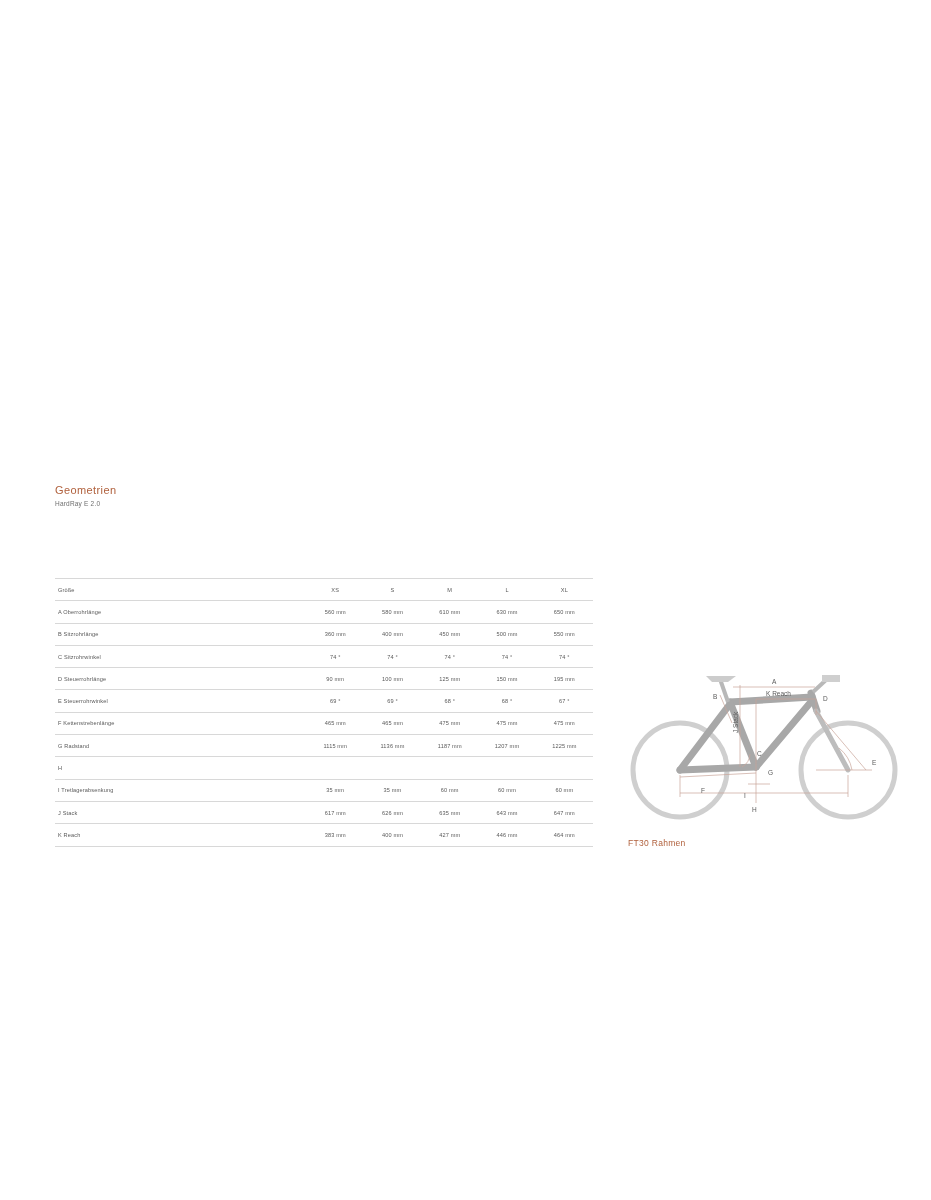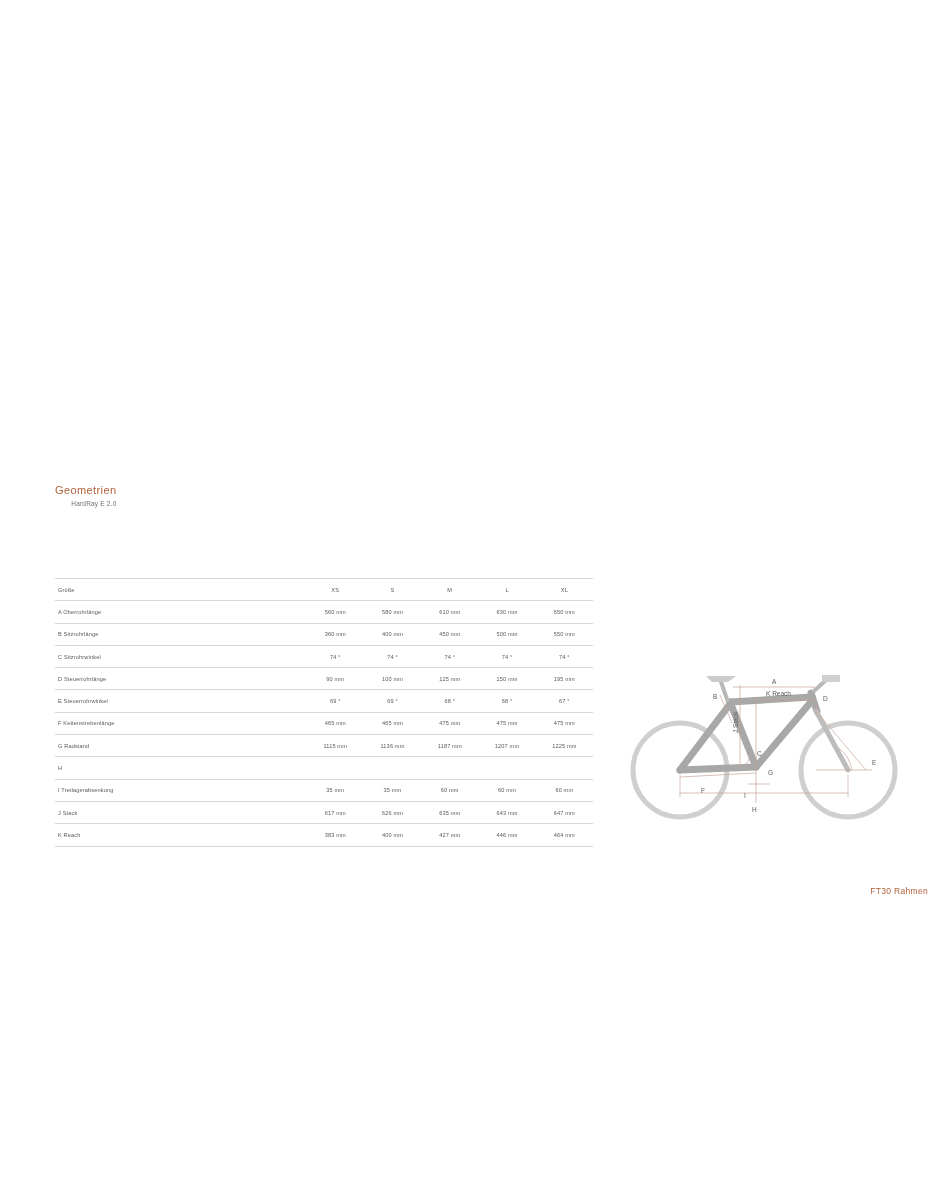--- a/index.html
+++ b/index.html
@@ -14,21 +14,20 @@
     font-family: "Liberation Sans", sans-serif;
     color: #4a4a4a;
     overflow: hidden;
   }
 
   
   .heading {
     position: absolute;
     left: 55px;
     top: 484px;
-    text-align: right;
   }
   .heading .title {
     font-size: 11px;
     letter-spacing: 0.4px;
     color: #b0603c;
     font-weight: 400;
     line-height: 13px;
   }
   .heading .subtitle {
     font-size: 6.5px;
@@ -81,25 +80,24 @@
     height: 220px;
   }
   .diagram svg {
     display: block;
   }
   .diagram-caption {
     position: absolute;
     left: 628px;
     top: 838px;
     width: 300px;
-    text-align: right;
+    text-align: left;
     font-size: 8.5px;
     letter-spacing: 0.3px;
     color: #b0603c;
-    margin-top: 48px;
   }
 </style>
 </head>
 <body>
 
 <div class="heading">
   <div class="title">Geometrien</div>
   <div class="subtitle">HardRay E 2.0</div>
 </div>
 

